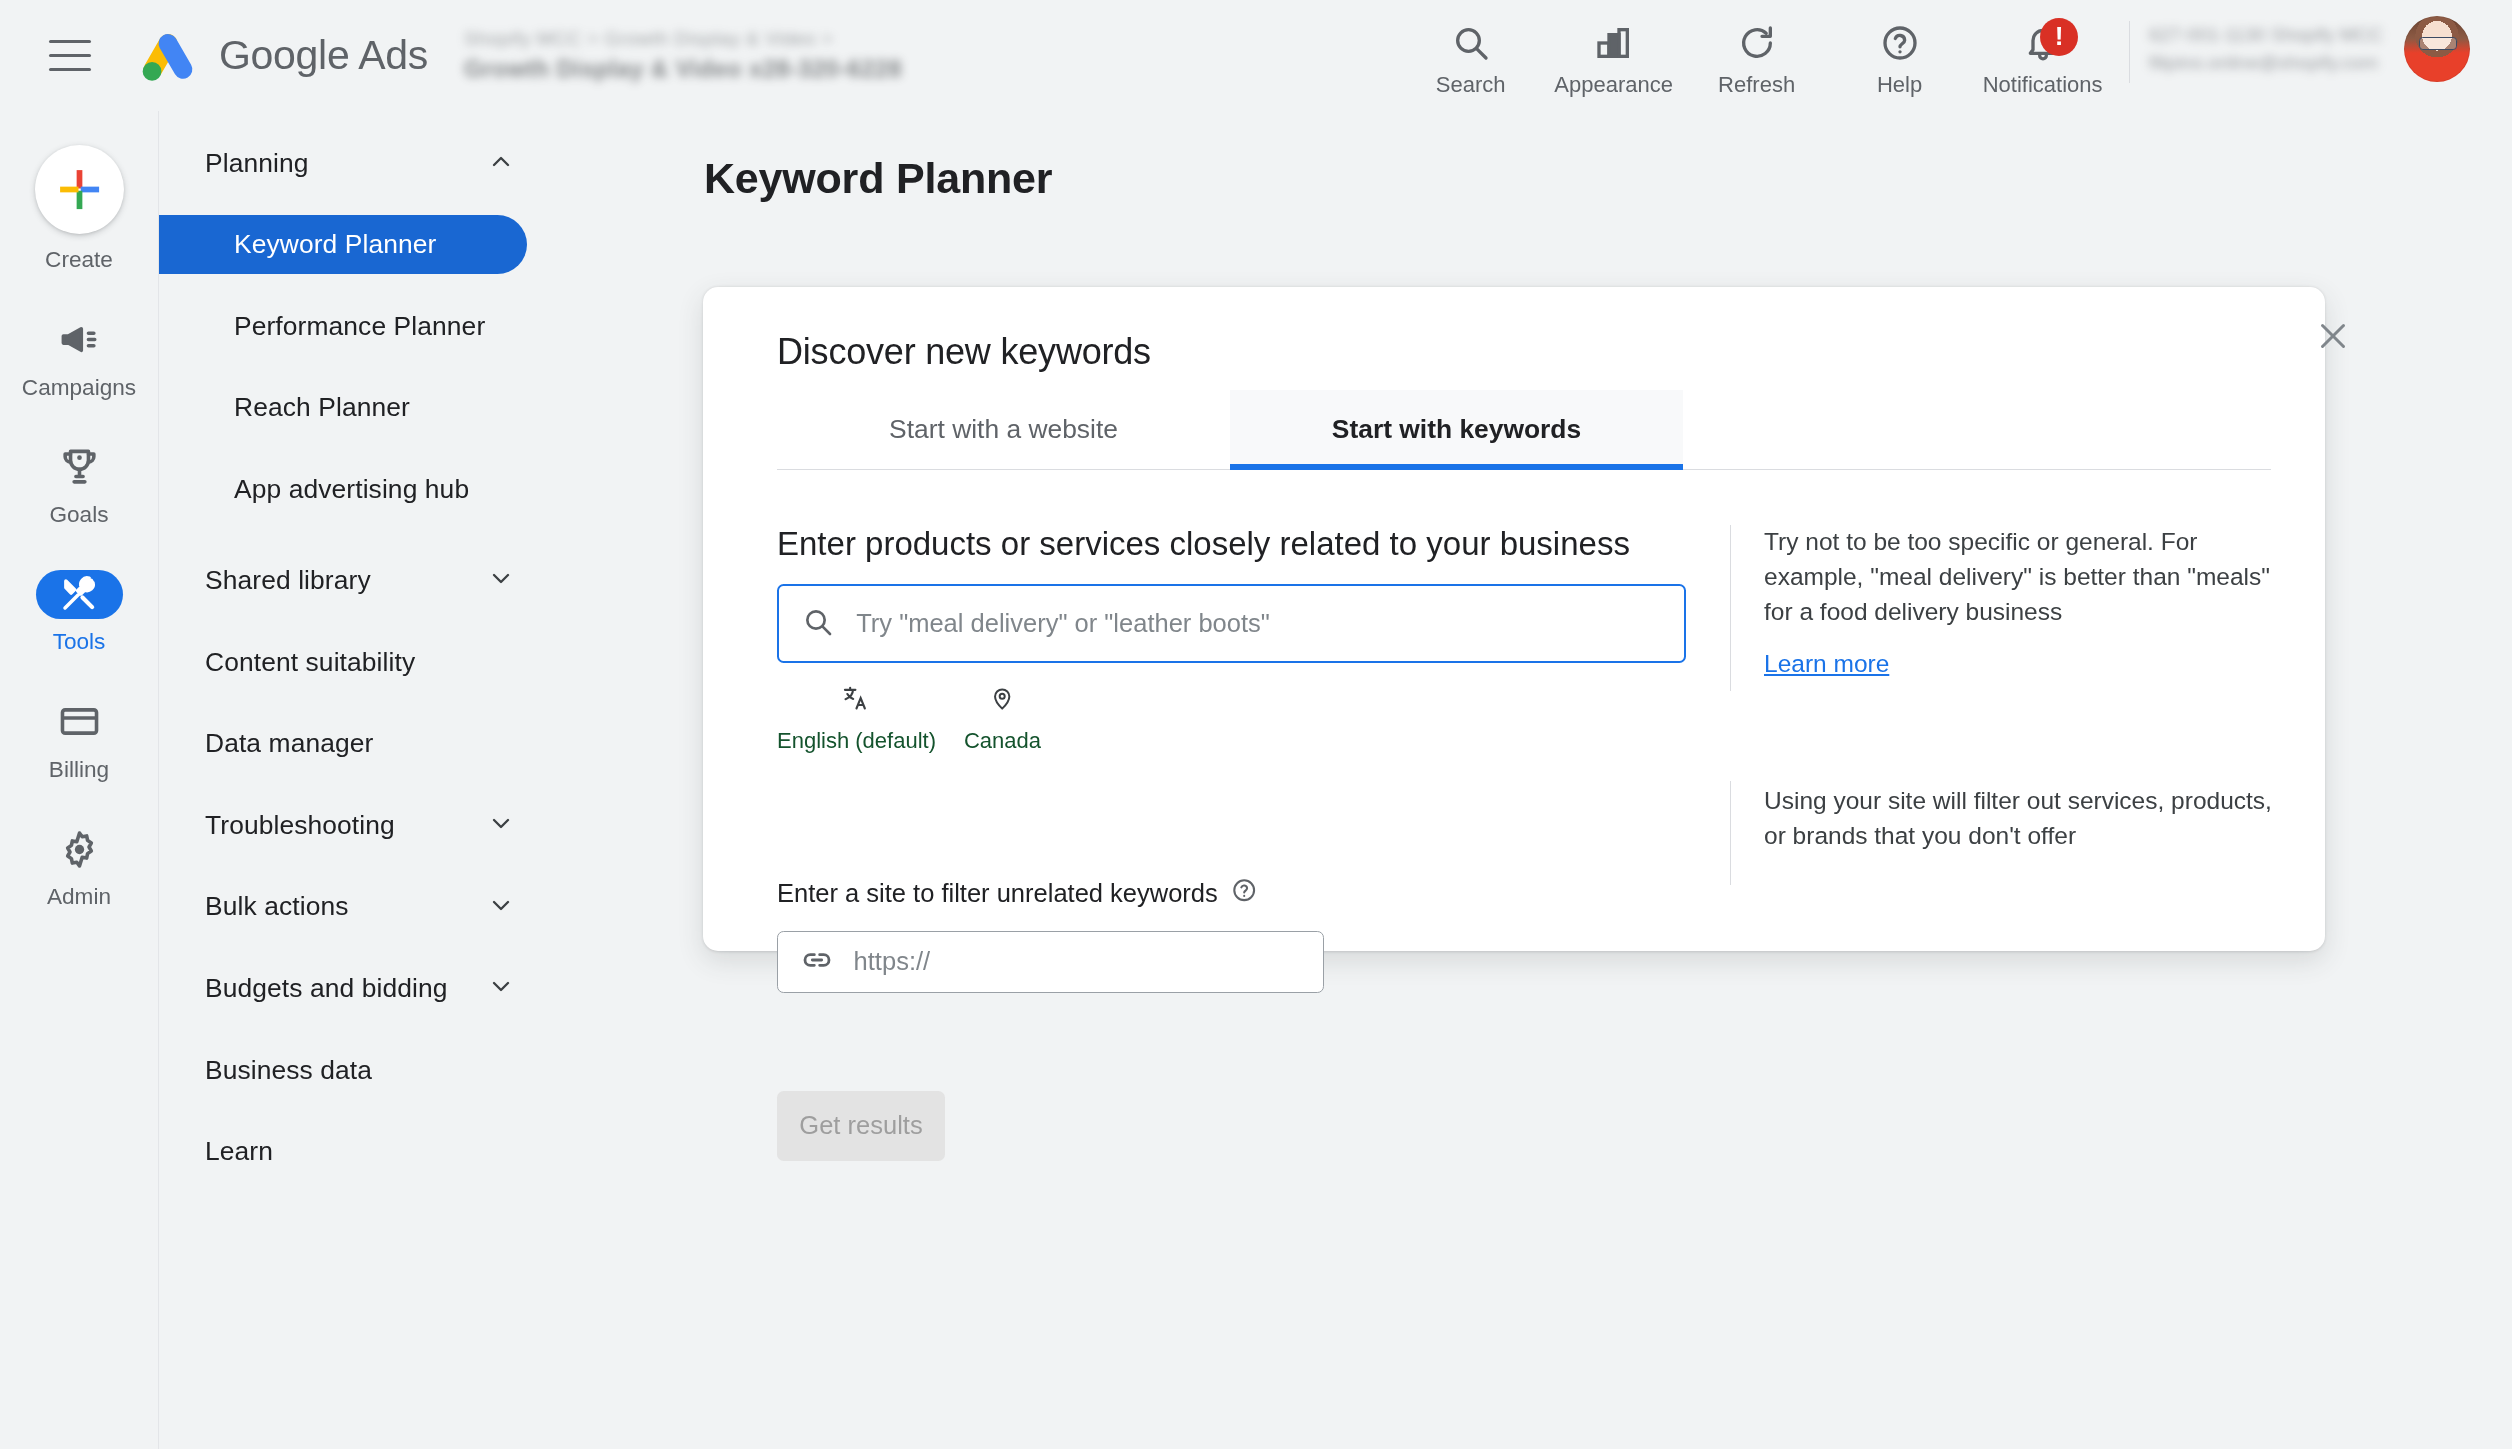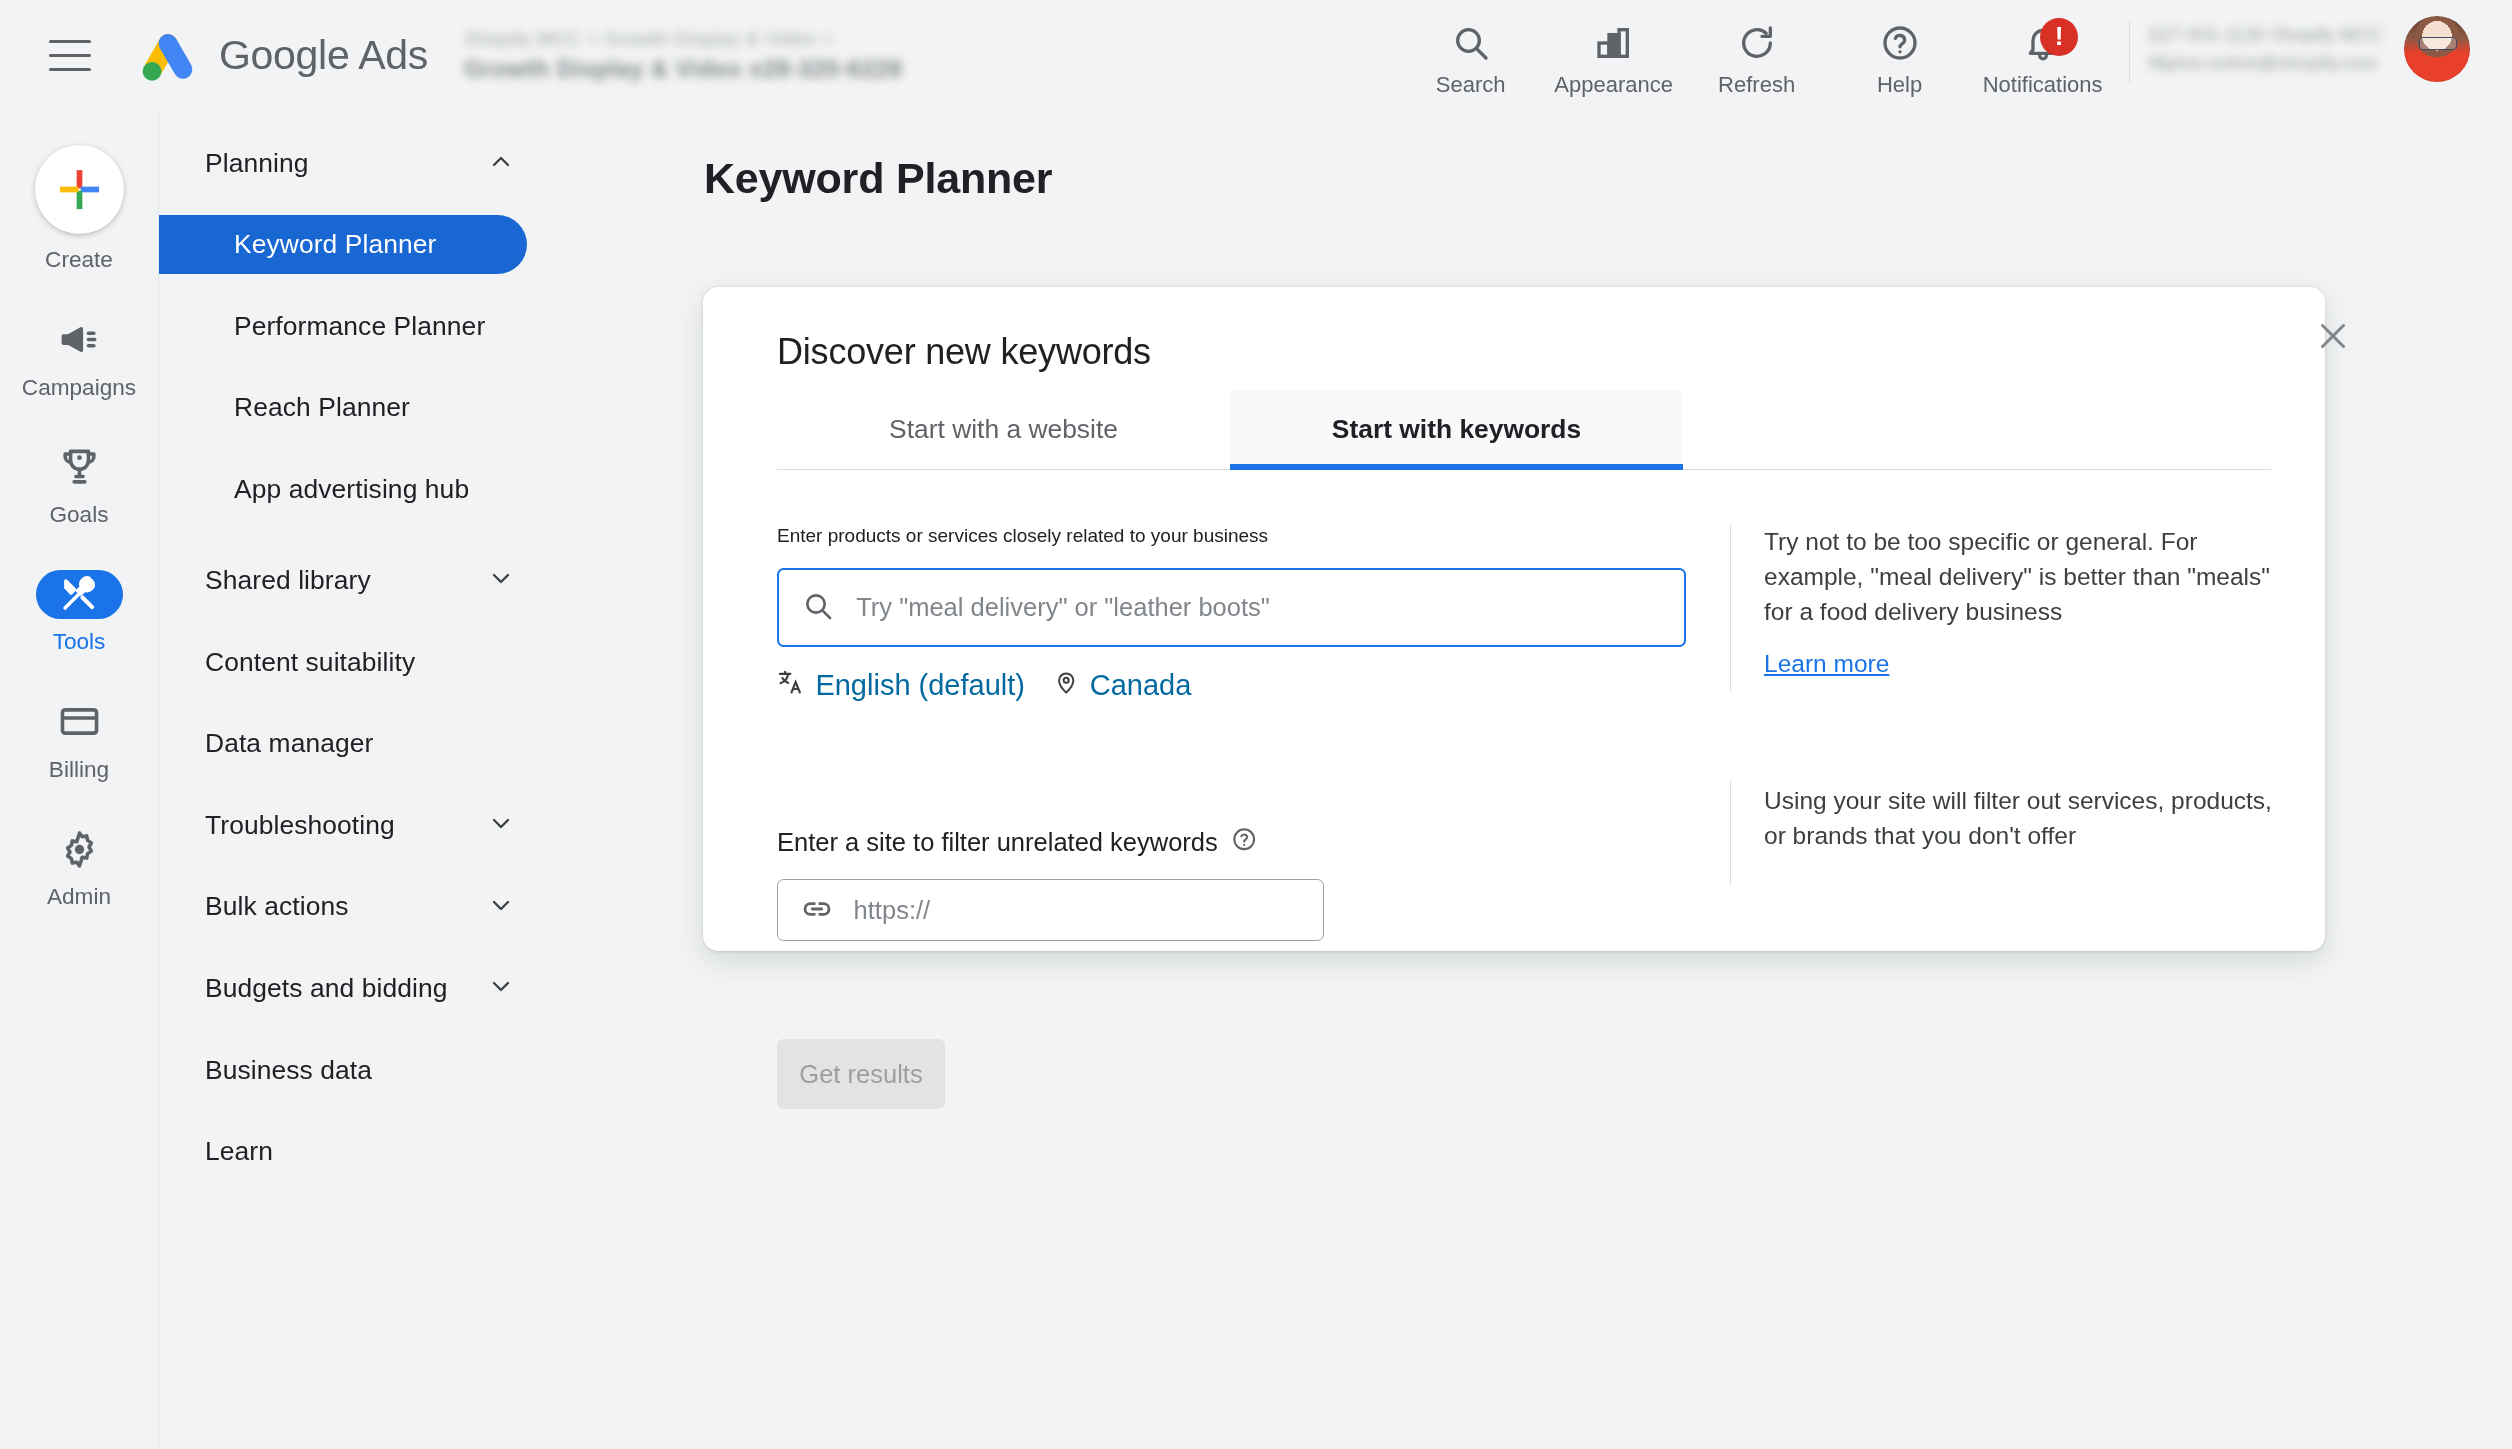--- a/index.html
+++ b/index.html
@@ -119,28 +119,28 @@
     font-size: 26.4px; color: #5f6368; cursor: pointer; position: relative;
   }
   .tab.active { background: #f8f9fa; color: #202124; font-weight: bold; }
   .tab.active::after { content:""; position: absolute; left: 0; right: 0; bottom: -0.9px; height: 5.7px; background: #1a73e8; }
 
   .dlg-body { display: flex; padding: 0 0 0 74px; }
   .dlg-left { width: 953px; }
   .dlg-right { width: 566px; padding-left: 34px; position: relative; }
   .vrule { position: absolute; left: 0; background: #dadce0; width: 0.9px; }
 
-  .field-label { font-size: 19px; color: #202124; margin-top: 55px; display: flex; align-items: center; gap: 11.3px; }
+  .field-label { font-size: 33px; color: #202124; margin-top: 55px; display: flex; align-items: center; gap: 11.3px; }
   .kw-input {
     margin-top: 21px; width: 909px; height: 79px; border: 2.8px solid #1a73e8; border-radius: 6.6px;
     display: flex; align-items: center; padding: 0 22.6px; cursor: text; background: #fff;
   }
   .kw-input .ph { font-size: 25.5px; color: #80868b; margin-left: 22.6px; }
   .meta-row { display: flex; align-items: center; margin-top: 21px; gap: 28px; }
-  .meta-chip { display: flex; align-items: center; gap: 10.4px; font-size: 29px; color: #0369a1; cursor: pointer; }
+  .meta-chip { display: flex; align-items: center; gap: 10.4px; font-size: 22px; color: #14532d; cursor: pointer; flex-direction: column; }
 
   .site-label { font-size: 25.5px; color: #202124; margin-top: 123px; display: flex; align-items: center; gap: 13.2px; }
   .site-input {
     margin-top: 21px; width: 547px; height: 62px; border: 0.9px solid #9aa0a6; border-radius: 6.6px;
     display: flex; align-items: center; padding: 0 22.6px; cursor: text; background: #fff;
   }
   .site-input .ph { font-size: 25.5px; color: #80868b; margin-left: 21px; }
 
   .get-results {
     margin: 98px 0 0 74px; width: 168px; height: 70px; border-radius: 6.6px;

